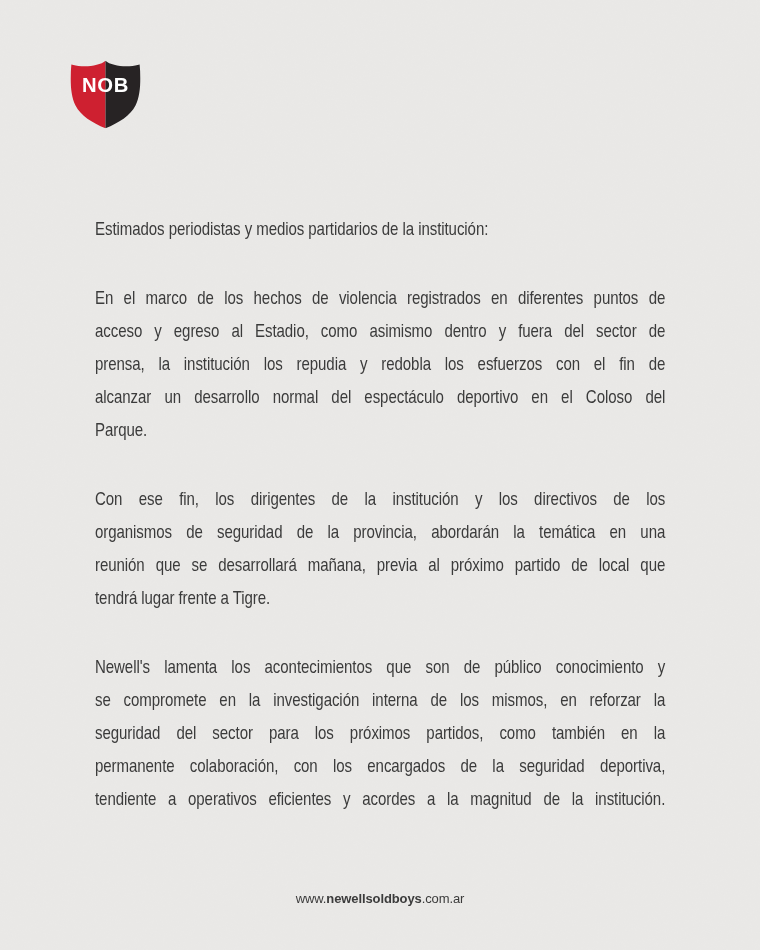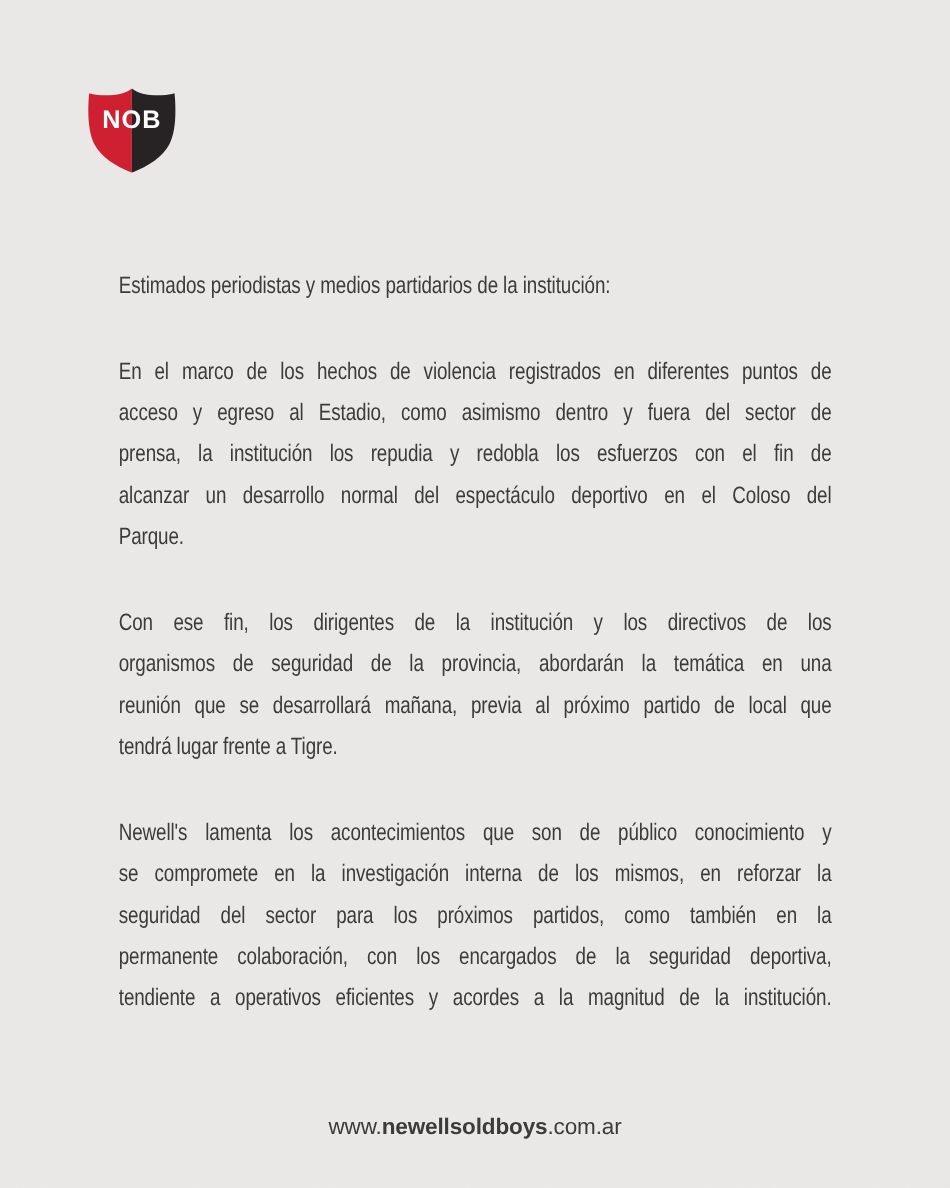--- a/index.html
+++ b/index.html
@@ -4,21 +4,21 @@
 <style>
   html,body{margin:0;padding:0;}
   body{
     width:760px;height:950px;position:relative;overflow:hidden;
     background:#eae9e7;
     font-family:"Liberation Sans",sans-serif;
   }
   .noise{position:absolute;left:0;top:0;width:760px;height:950px;pointer-events:none;opacity:.5;}
 
   
-  .logo-wrap{position:absolute;left:68px;top:64px;display:flex;align-items:flex-end;}
+  .logo-wrap{position:absolute;left:68px;top:54px;display:flex;align-items:flex-end;}
   .shield{width:75px;height:78px;display:block;}
   .club-id{margin-left:16px;padding-top:10px;}
   .club-name{
     font-weight:bold;color:#252122;font-size:15px;line-height:17px;
     letter-spacing:-0.2px;transform:scaleX(.96);transform-origin:0 0;white-space:nowrap;
   }
   .stars{
     margin-top:6px;color:#c32b35;font-size:11px;letter-spacing:7px;white-space:nowrap;
   }
 
@@ -28,21 +28,21 @@
     transform:scaleX(.792);transform-origin:0 0;
     color:#3b3b3b;font-size:19px;line-height:33px;letter-spacing:-0.1px;
   }
   .para{margin:0 0 36px 0;}
   .line{text-align:left;}
   .line.j{text-align:justify;text-align-last:justify;}
 
   
   .footer{
     position:absolute;left:0;top:891px;width:760px;text-align:center;
-    color:#3b3b3b;font-size:18px;letter-spacing:-0.1px;
+    color:#3b3b3b;font-size:13px;letter-spacing:-0.1px;
   }
   .footer b{font-weight:bold;}
 </style>
 </head>
 <body>
 
 <svg class="noise" xmlns="http://www.w3.org/2000/svg">
   <filter id="grain">
     <feTurbulence type="fractalNoise" baseFrequency="0.9" numOctaves="2" stitchTiles="stitch"></feTurbulence>
     <feColorMatrix type="matrix" values="0 0 0 0 0.55  0 0 0 0 0.55  0 0 0 0 0.55  0 0 0 0.06 0"></feColorMatrix>

